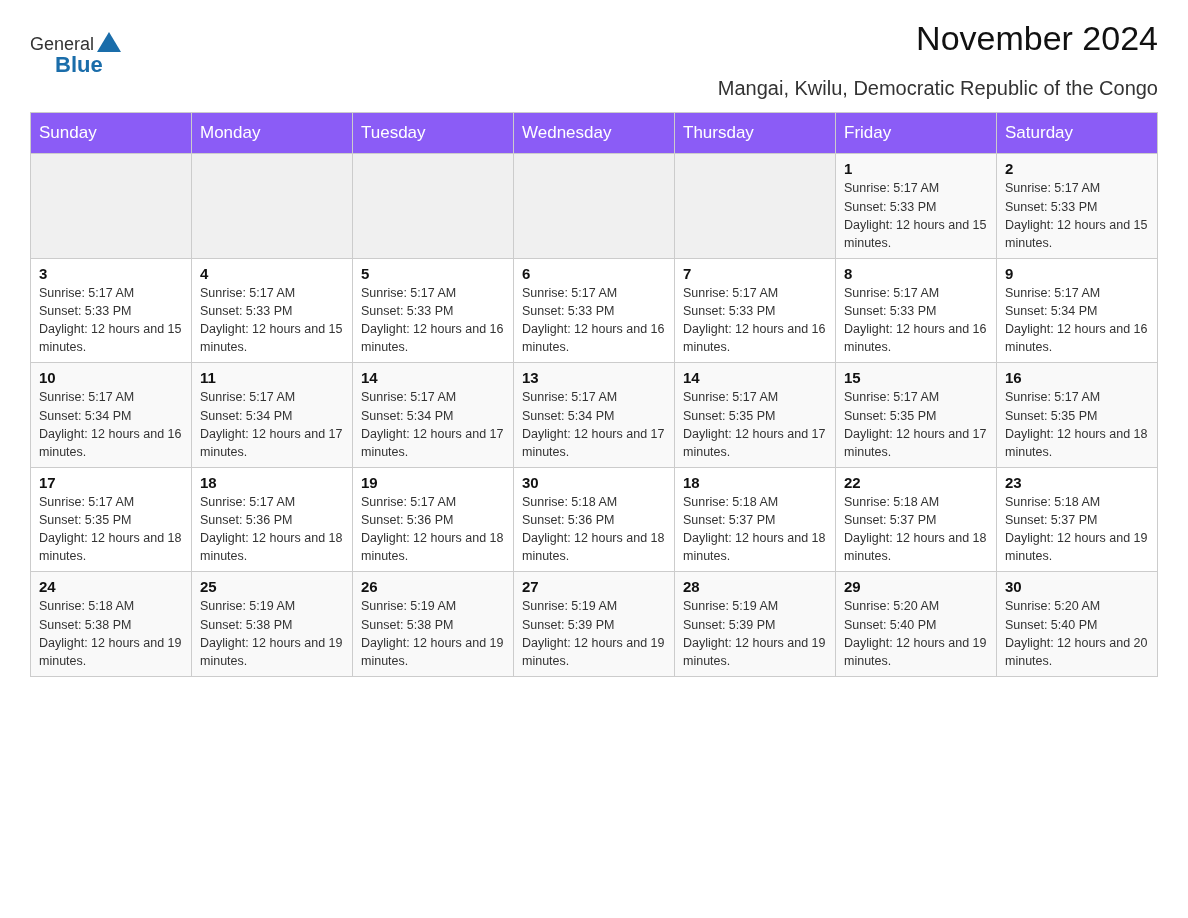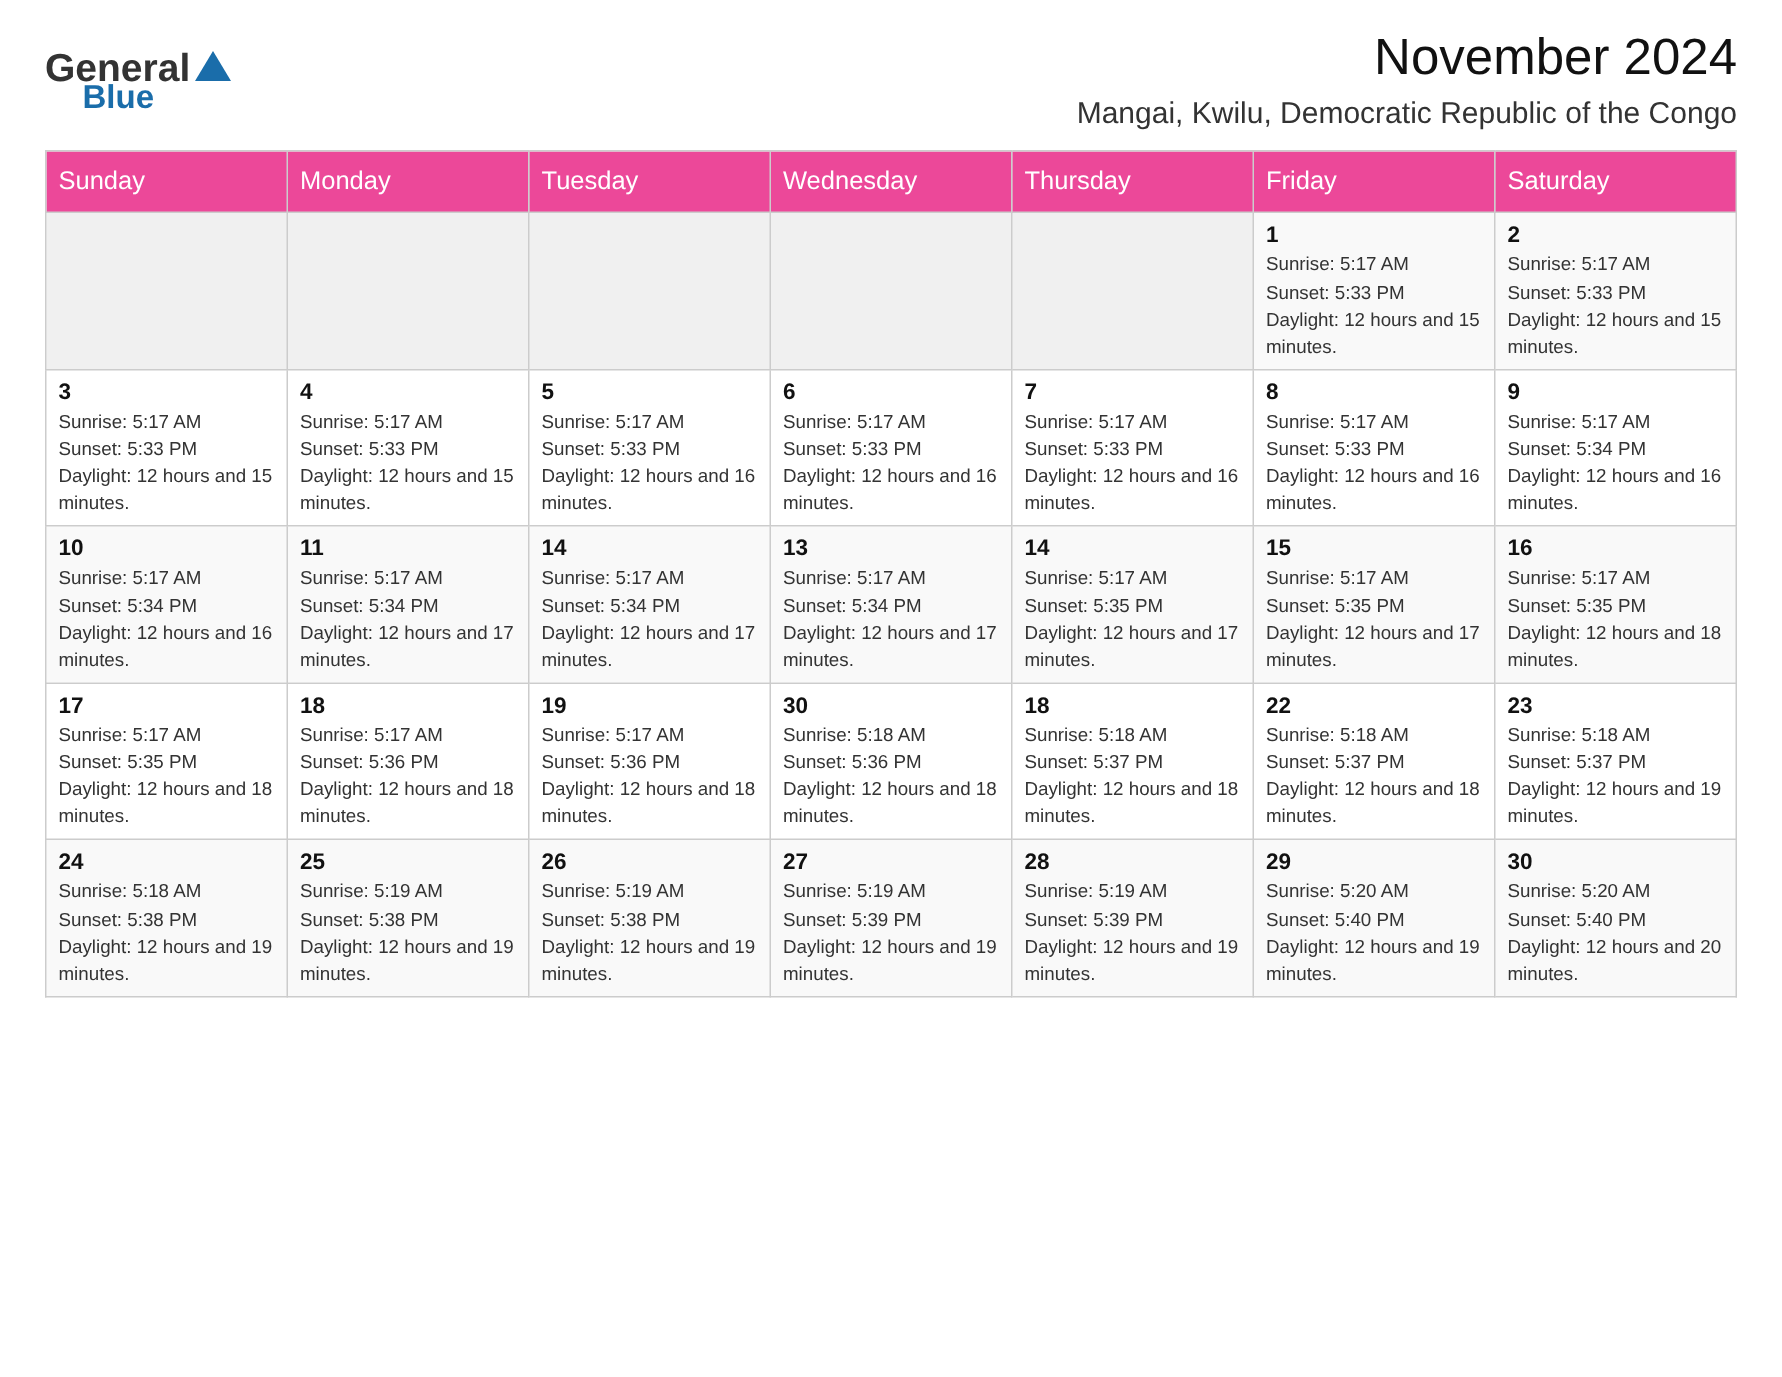--- a/index.html
+++ b/index.html
@@ -15,50 +15,50 @@
       justify-content: space-between;
       align-items: flex-start;
       margin-bottom: 10px;
     }
     .logo {
       display: flex;
       align-items: center;
       margin-top: 10px;
     }
     .logo-text-general {
-      font-size: 26px;
-      font-weight: bold;
+      font-size: 18px;
+      font-weight: normal;
       color: #333;
     }
     .logo-text-blue {
       font-size: 22px;
       font-weight: bold;
       color: #1a6daa;
     }
     .title-area {
       text-align: right;
     }
     .main-title {
       font-size: 34px;
       font-weight: normal;
       color: #111;
       line-height: 1.1;
     }
     .subtitle {
       font-size: 20px;
       color: #333;
-      margin-top: 8px;
+      margin-top: 20px;
     }
     .calendar {
       width: 100%;
       border-collapse: collapse;
       margin-top: 12px;
     }
     .calendar thead tr th {
-      background-color: #ec4899;
+      background-color: #8b5cf6;
       color: #fff;
       font-size: 17px;
       font-weight: normal;
       padding: 10px 8px;
       text-align: left;
       border: 1px solid #ccc;
     }
     .calendar tbody tr {
       vertical-align: top;
     }

